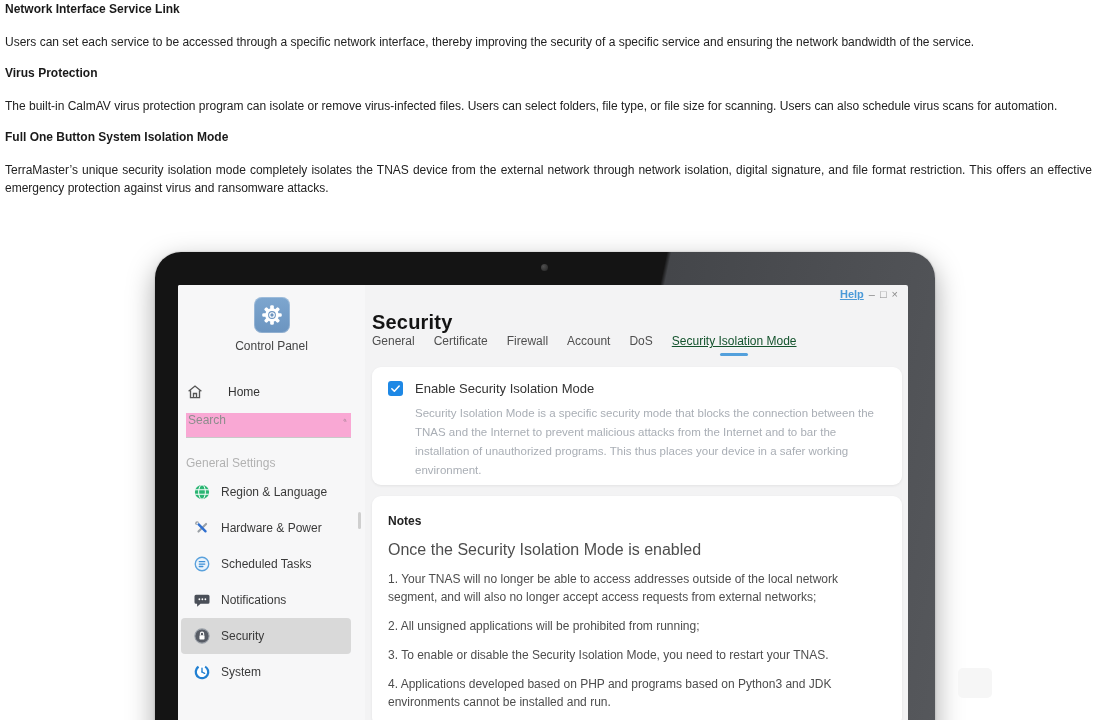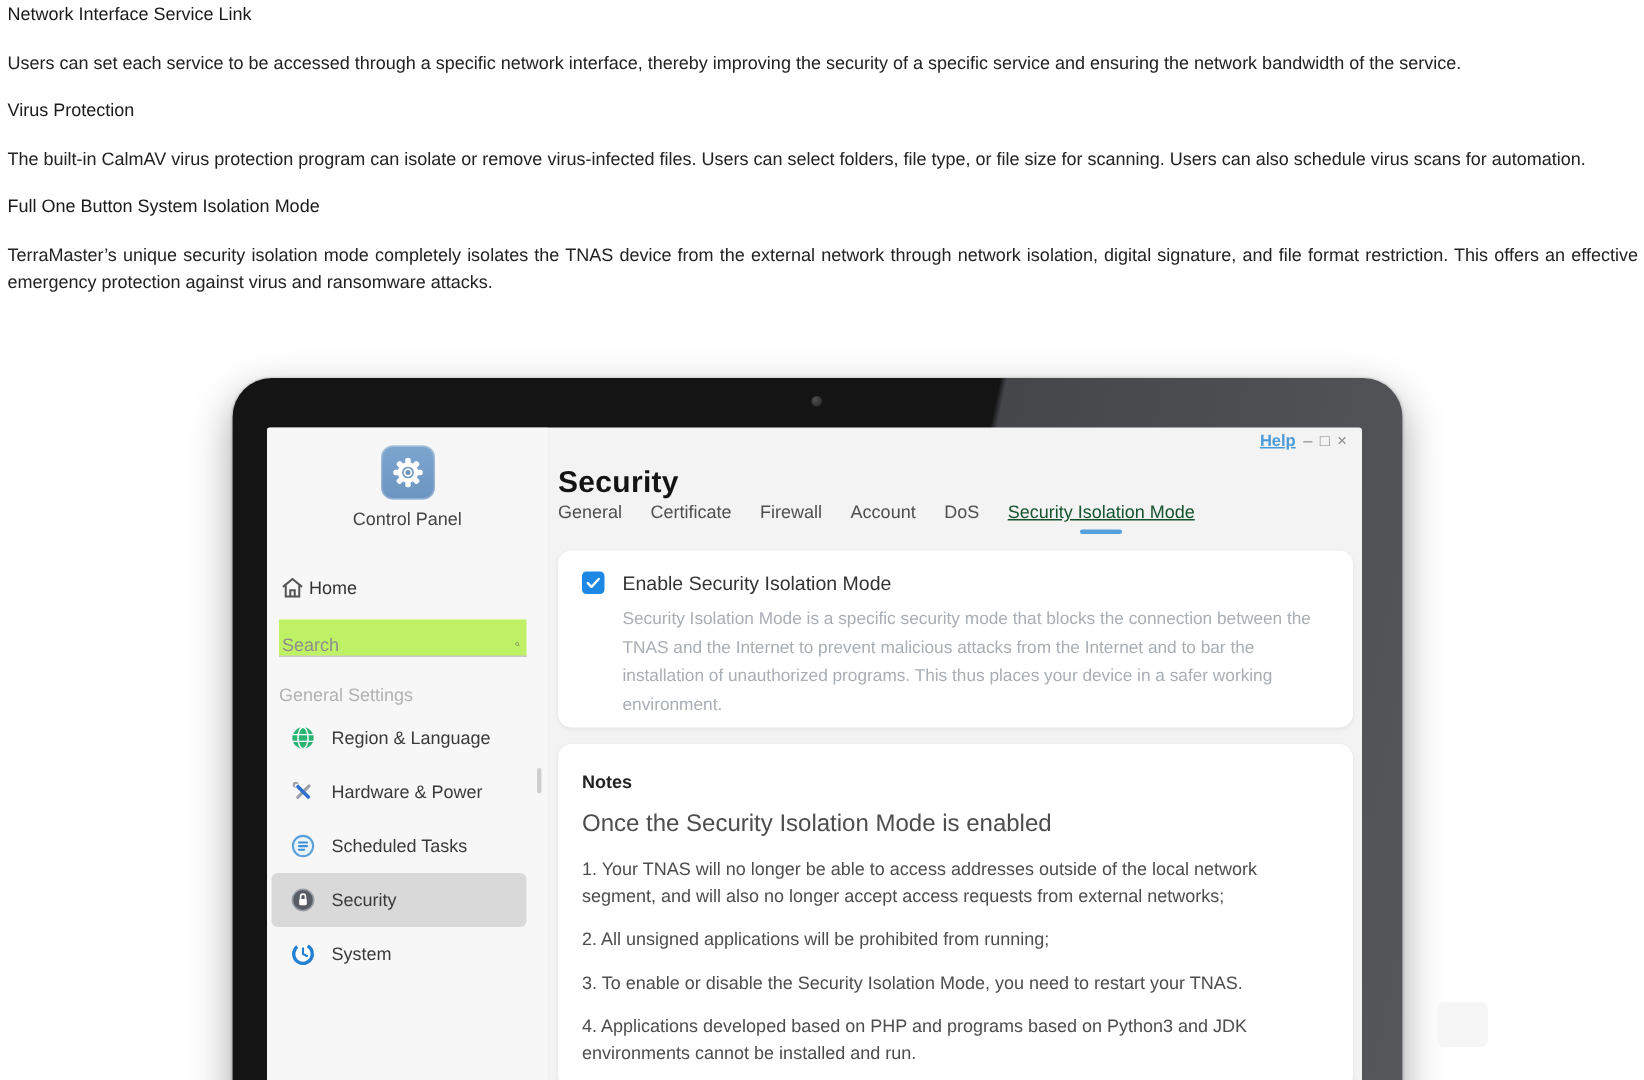--- a/index.html
+++ b/index.html
@@ -4,21 +4,21 @@
 <style>
   * { margin:0; padding:0; box-sizing:border-box; }
   html,body { width:1096px; height:720px; }
   body {
     position:relative; overflow:hidden; background:#ffffff;
     font-family:"Liberation Sans", sans-serif; color:#1c1c1c;
   }
 
   
   .doc-text { position:absolute; left:5px; top:3px; width:1087px; }
-  .doc-text h3 { font-size:12px; font-weight:normal; color:#1a1a1a; margin:0 0 17px 0; line-height:13px; }
+  .doc-text h3 { font-size:12px; font-weight:bold; color:#1a1a1a; margin:0 0 17px 0; line-height:13px; }
   .doc-text p  { font-size:12px; color:#222; margin:0 0 16px 0; line-height:18px; }
   .doc-text p.justified { text-align:justify; }
 
   
   .laptop {
     position:absolute; left:155px; top:252px; width:780px; height:520px;
     border-radius:26px 26px 0 0;
     background:linear-gradient(102deg, #141414 0%, #141414 57.5%, #44464a 58%, #56585c 100%);
     box-shadow:0 10px 28px rgba(0,0,0,.35), 0 0 2px rgba(0,0,0,.25);
   }
@@ -46,26 +46,26 @@
   .sidebar { position:relative; width:187px; flex:0 0 187px; background:#f7f7f8; height:100%; }
   .cp-block { padding-top:12px; text-align:center; }
   .cp-icon {
     width:36px; height:36px; margin:0 auto; border-radius:8px;
     background:linear-gradient(180deg,#7da6cf,#6b94c0);
     display:flex; align-items:center; justify-content:center;
     box-shadow:inset 0 0 0 1px rgba(255,255,255,.25);
   }
   .cp-label { margin-top:6px; font-size:12px; color:#444; }
 
-  .home-row { display:flex; align-items:center; gap:2px; margin:30px 0 0 8px; cursor:pointer; }
+  .home-row { display:flex; align-items:center; gap:24px; margin:30px 0 0 8px; cursor:pointer; }
   .home-row span { font-size:12px; color:#333; }
 
   .search-box {
-    display:flex; align-items:flex-end; margin:12px 14px 0 8px;
-    background:#bef264; border-bottom:1px solid #c9c9c9; height:25px; padding:0 4px 0 2px;
+    display:flex; align-items:flex-start; margin:12px 14px 0 8px;
+    background:#f9a8d4; border-bottom:1px solid #c9c9c9; height:25px; padding:0 4px 0 2px;
   }
   .search-box input {
     flex:1; border:none; outline:none; background:transparent;
     font-family:"Liberation Sans", sans-serif; font-size:12px; color:#333;
   }
   .search-box input::placeholder { color:#8d8d8d; }
 
   .section-label { margin:18px 0 4px 8px; font-size:12px; color:#b2b2b2; }
 
   .nav-item {
@@ -202,20 +202,29 @@
         <div class="nav-item">
           <svg class="nav-icon" viewBox="0 0 24 24">
             <circle cx="12" cy="12" r="9" fill="#eaf3fb" stroke="#5aa1dc" stroke-width="1.8"></circle>
             <rect x="7.5" y="8" width="9" height="1.8" rx="0.9" fill="#3d8fd6"></rect>
             <rect x="7.5" y="11.2" width="9" height="1.8" rx="0.9" fill="#3d8fd6"></rect>
             <rect x="7.5" y="14.4" width="6.5" height="1.8" rx="0.9" fill="#3d8fd6"></rect>
           </svg>
           <span>Scheduled Tasks</span>
         </div>
 
+        <div class="nav-item">
+          <svg class="nav-icon" viewBox="0 0 24 24">
+            <path d="M4 5 h16 a2 2 0 0 1 2 2 v8 a2 2 0 0 1 -2 2 h-10 l-4.5 4 v-4 h-1.5 a2 2 0 0 1 -2 -2 v-8 a2 2 0 0 1 2 -2 z" fill="#4a4f58"></path>
+            <circle cx="8.5" cy="11" r="1.2" fill="#ffffff"></circle>
+            <circle cx="12.5" cy="11" r="1.2" fill="#ffffff"></circle>
+            <circle cx="16.5" cy="11" r="1.2" fill="#ffffff"></circle>
+          </svg>
+          <span>Notifications</span>
+        </div>
 
         <div class="nav-item selected">
           <svg class="nav-icon" viewBox="0 0 24 24">
             <circle cx="12" cy="12" r="9.5" fill="#575c65" stroke="#9aa0a8" stroke-width="1.4"></circle>
             <rect x="8.6" y="11" width="6.8" height="5.6" rx="1" fill="#ffffff"></rect>
             <path d="M9.8 11 v-2 a2.2 2.2 0 0 1 4.4 0 v2" fill="none" stroke="#ffffff" stroke-width="1.4"></path>
           </svg>
           <span>Security</span>
         </div>
 

